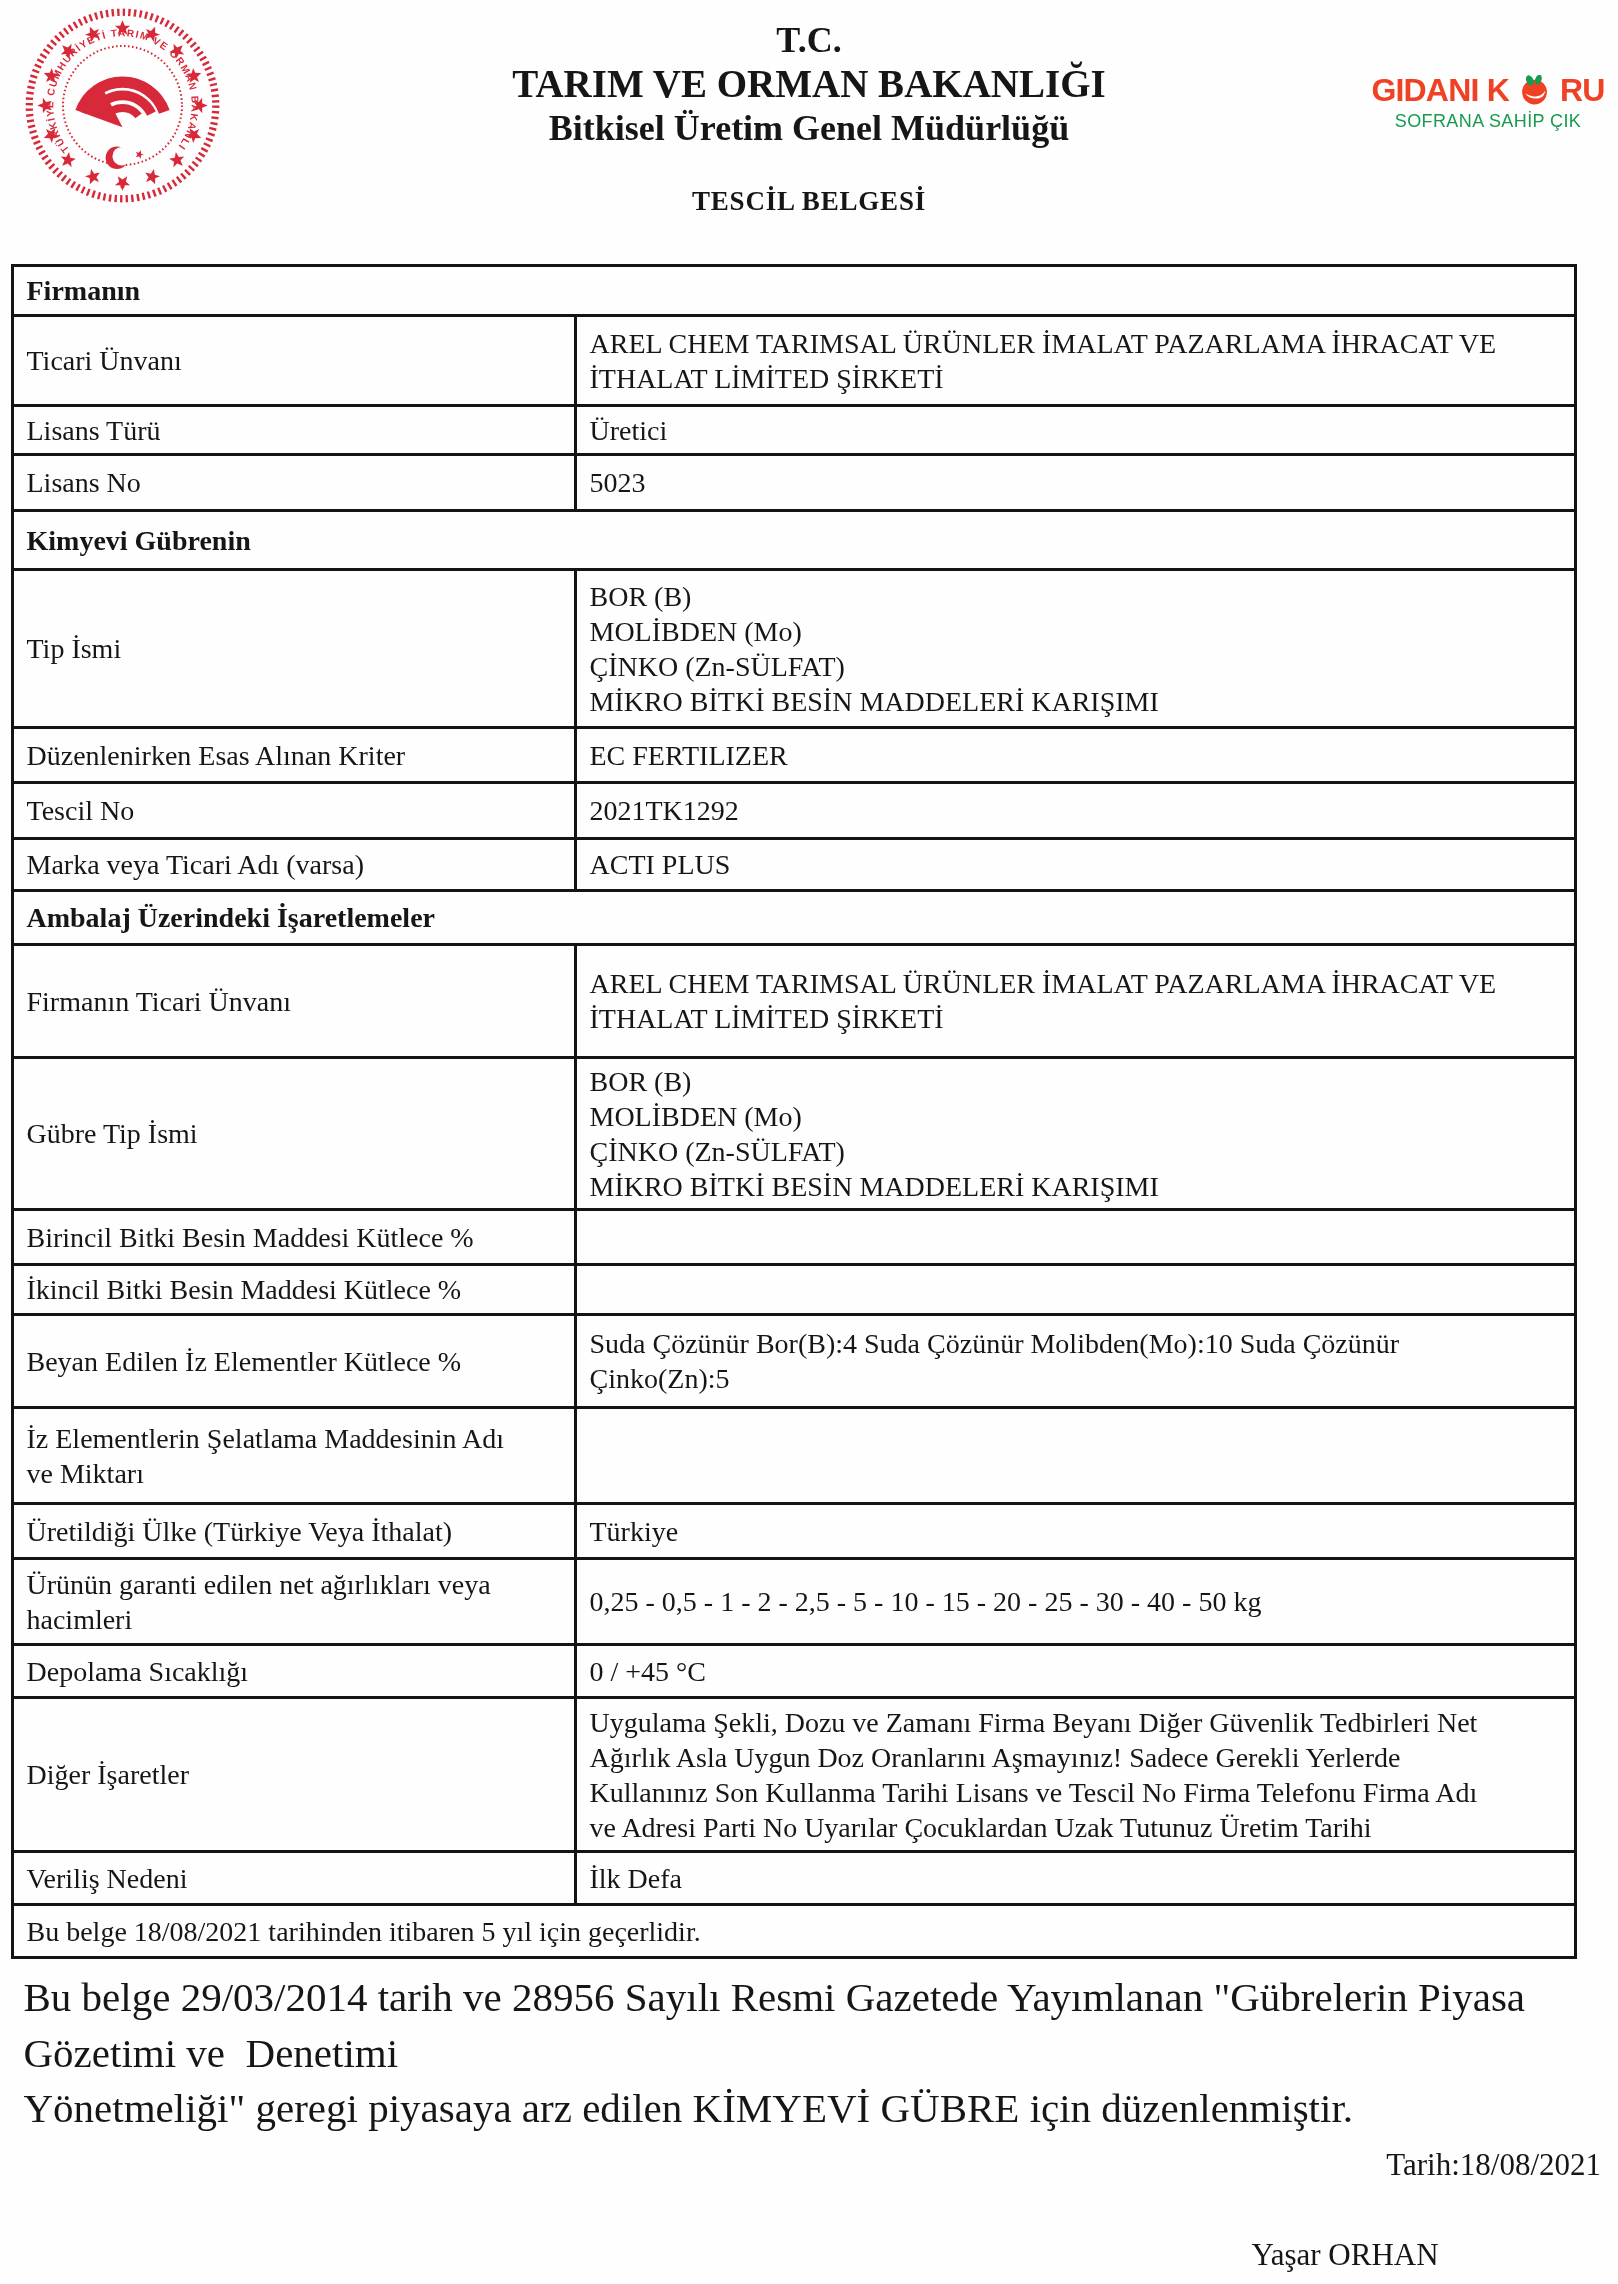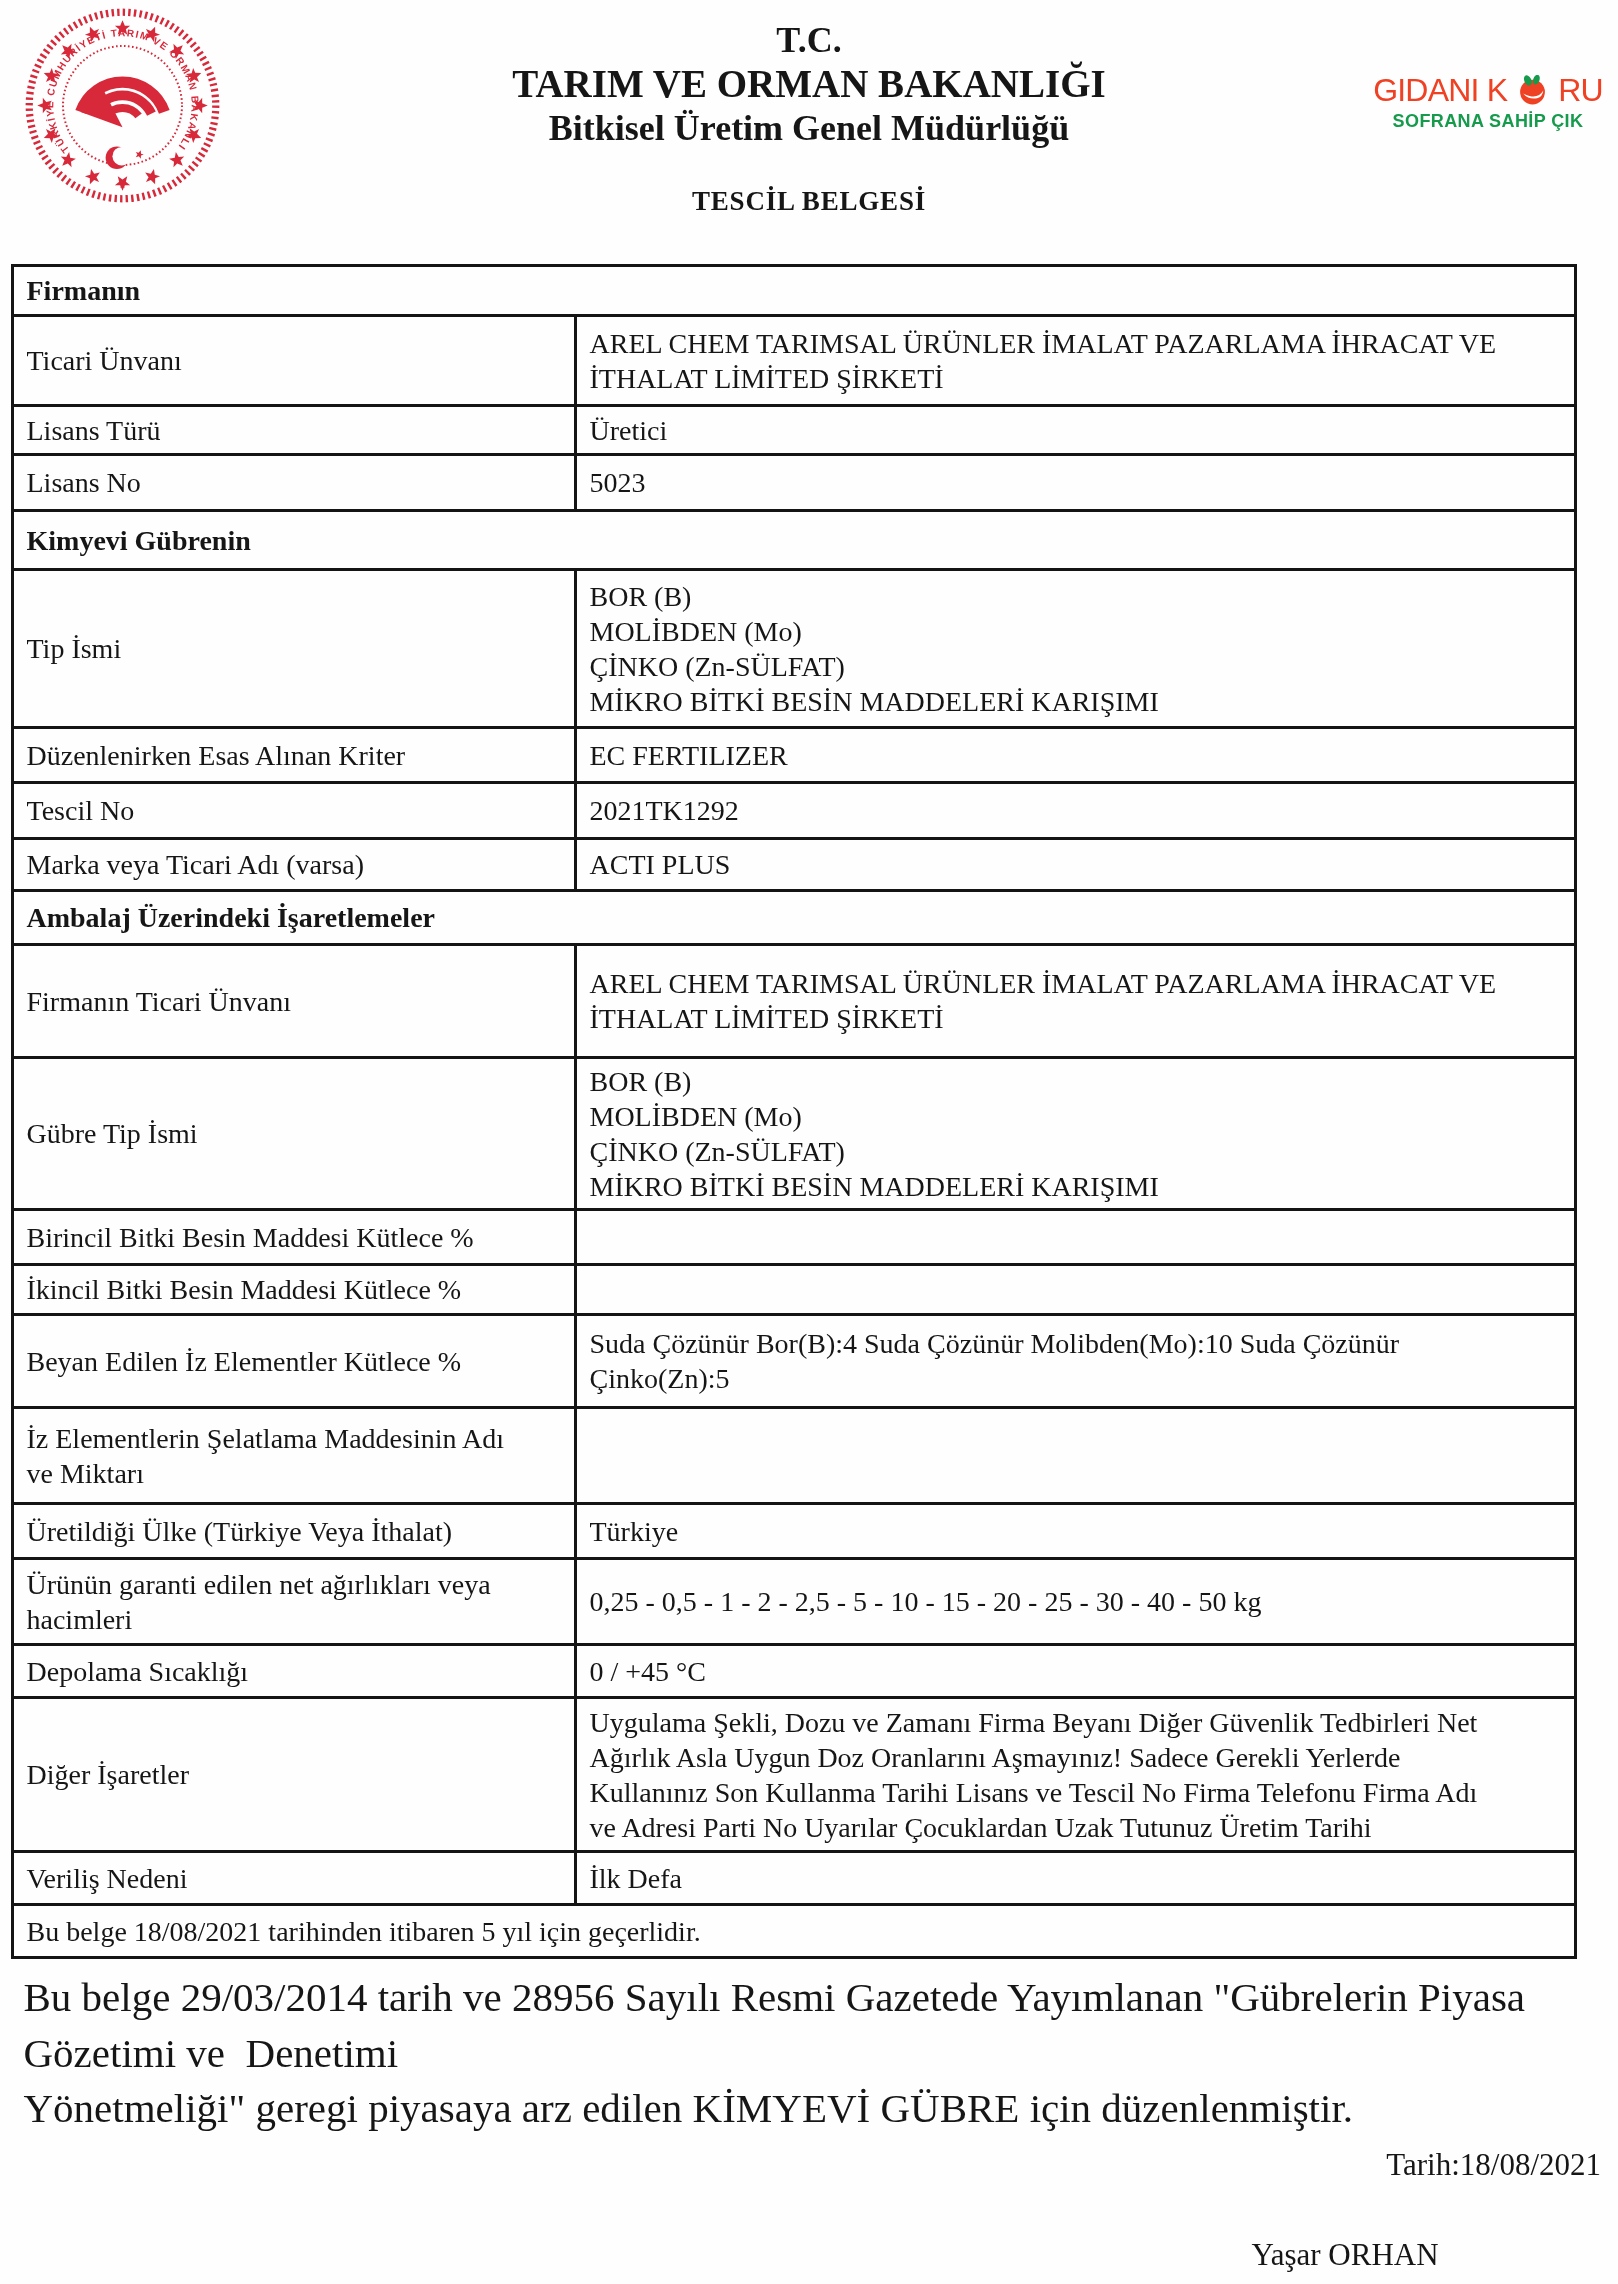--- a/index.html
+++ b/index.html
@@ -11,24 +11,24 @@
   .header{position:relative;height:264px;}
   .titles{text-align:center;padding-top:19px;line-height:1.18;}
   .t-tc{font-size:36px;font-weight:bold;}
   .t-ministry{font-size:39px;font-weight:bold;}
   .t-directorate{font-size:36px;font-weight:bold;}
   .t-doc{font-size:27px;font-weight:bold;margin-top:36px;letter-spacing:0.8px;}
 
   .emblem{position:absolute;left:22px;top:4.7px;width:201px;height:201px;}
   .campaign{position:absolute;right:12.5px;top:72px;width:235px;text-align:center;
             font-family:"Liberation Sans", sans-serif;}
-  .campaign .l1{font-size:32px;font-weight:400;color:#ef4123;letter-spacing:-0.8px;
+  .campaign .l1{font-size:32px;font-weight:700;color:#ef4123;letter-spacing:-0.8px;
                 display:flex;align-items:center;justify-content:center;gap:10px;}
   .campaign .l1 .koru-o{width:31px;height:31px;display:inline-block;}
-  .campaign .l2{font-size:18px;font-weight:700;color:#169b4d;margin-top:1.6px;letter-spacing:0.4px;}
+  .campaign .l2{font-size:18px;font-weight:400;color:#169b4d;margin-top:1.6px;letter-spacing:0.4px;}
 
   
   table.cert{border-collapse:collapse;table-layout:fixed;width:1563px;margin-left:11px;
              background:#fefefe;}
   table.cert td{border:3.1px solid #141414;font-size:28px;line-height:1.25;
                 padding:4.7px 12.5px;vertical-align:middle;white-space:pre-line;
                 overflow:hidden;}
   td.sec{font-weight:bold;font-size:30px;}
   td.fullrow{font-size:29px;}
   col.c-label{width:563px;}

